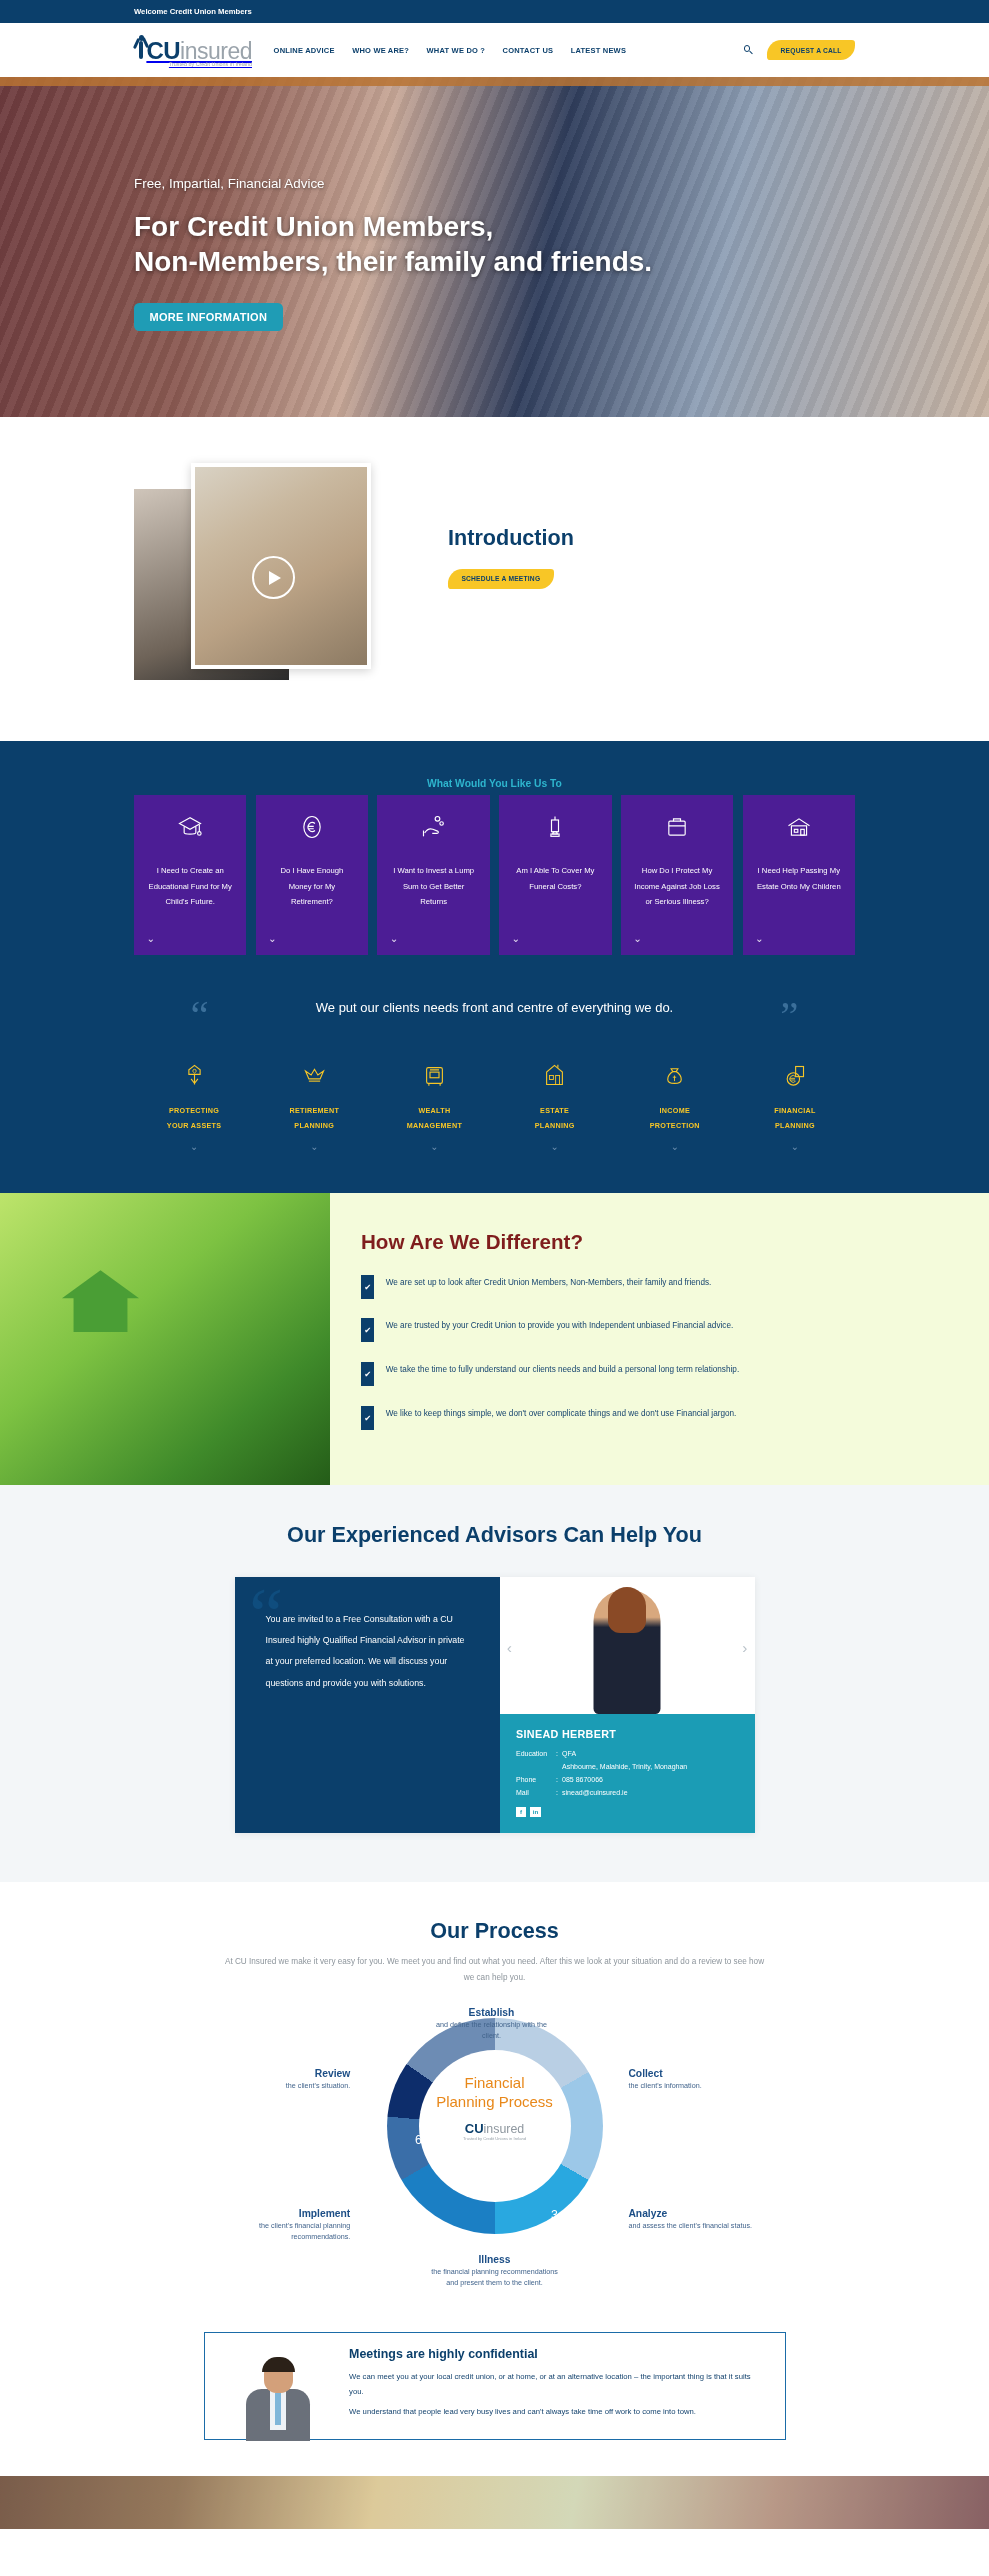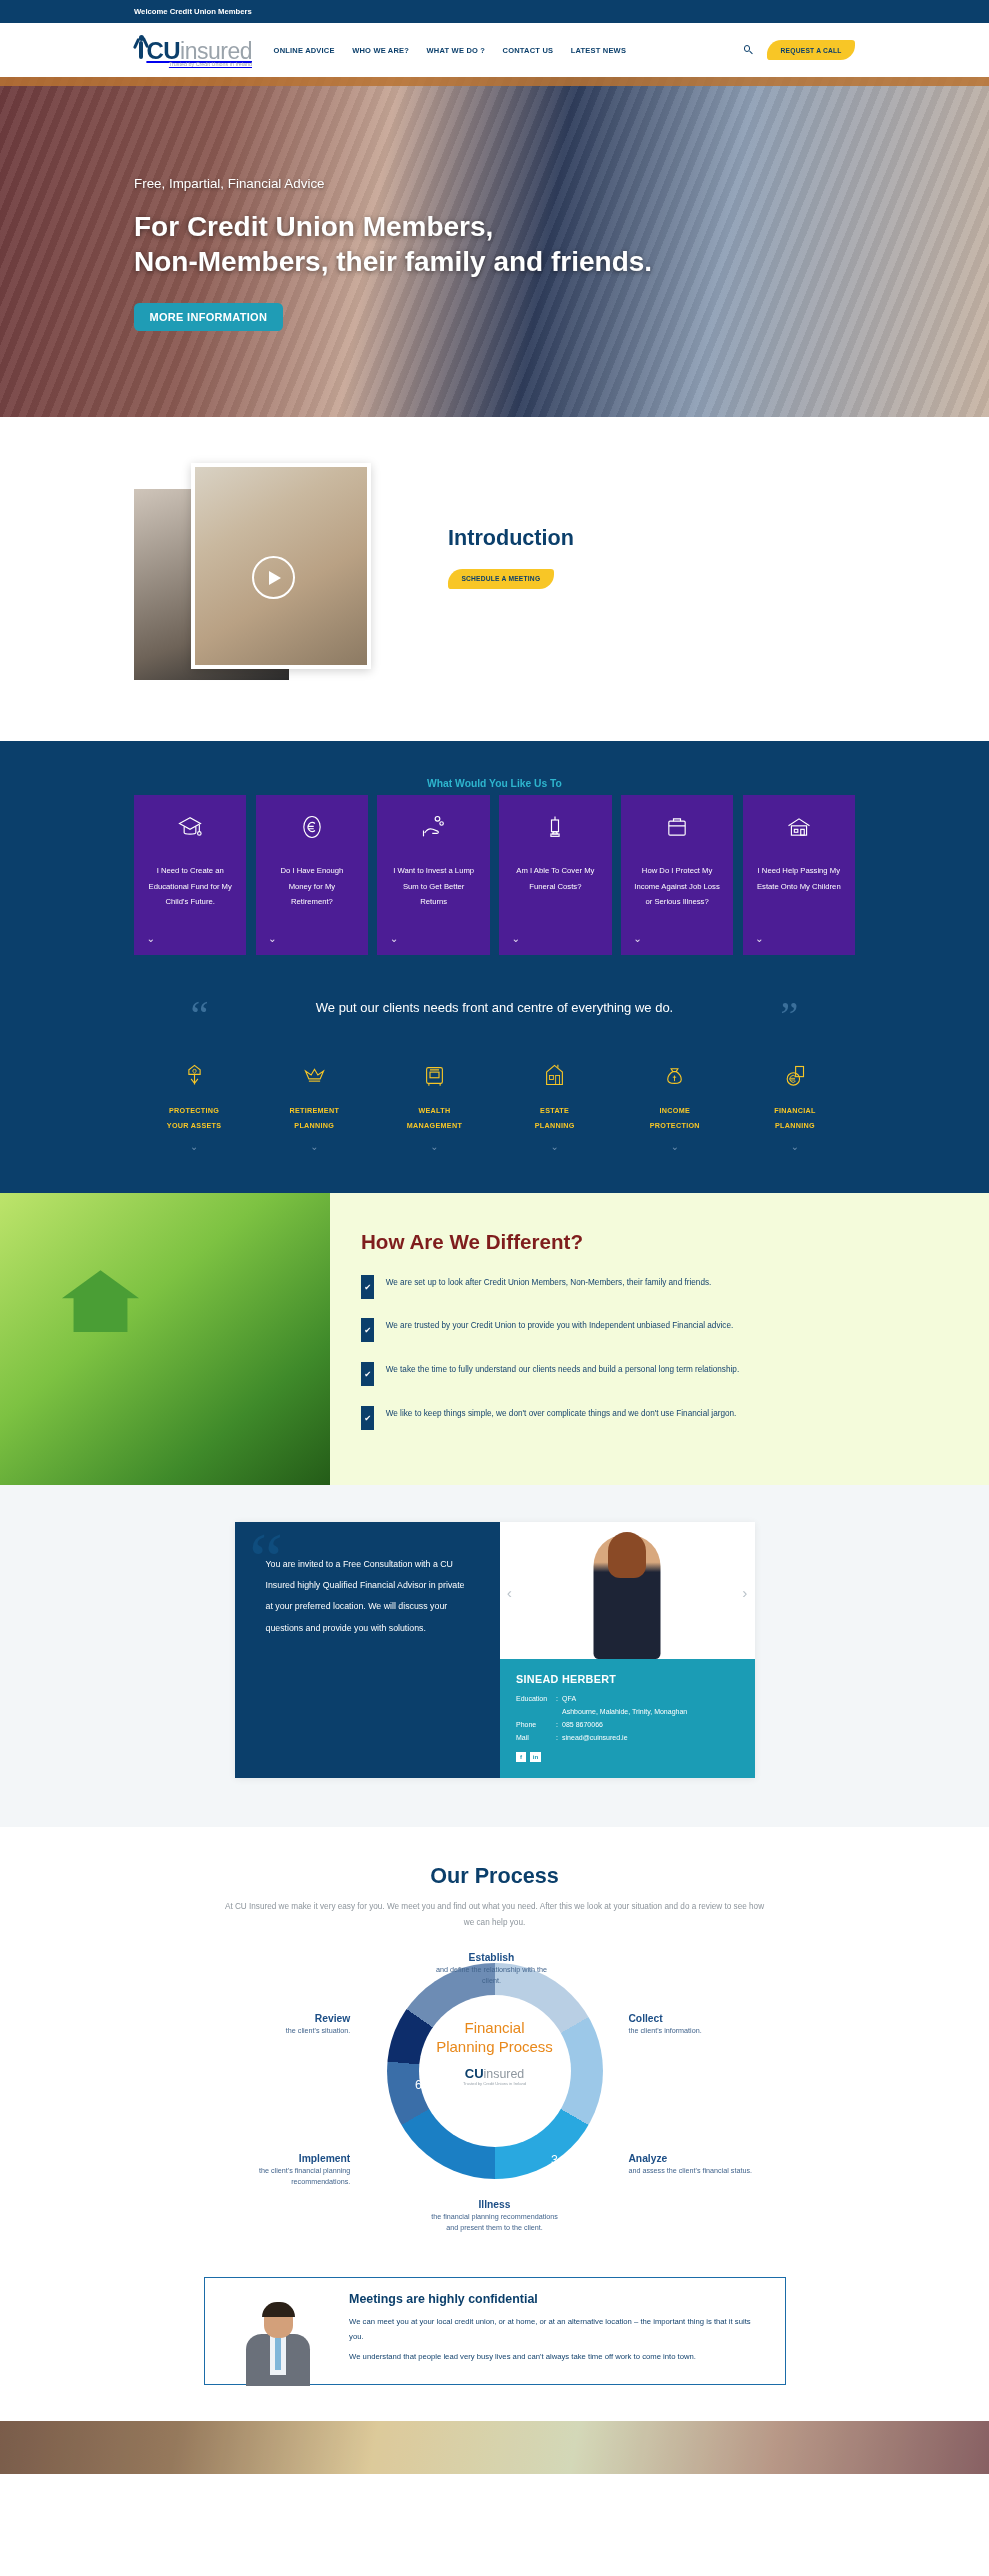--- a/index.html
+++ b/index.html
@@ -357,20 +357,21 @@
       <p>We take the time to fully understand our clients needs and build a personal long term relationship.</p>
     </div>
     <div class="dline">
       <div class="dcheck">✔</div>
       <p>We like to keep things simple, we don't over complicate things and we don't use Financial jargon.</p>
     </div>
   </div>
 </section>
 
 <section class="advisors">
+  <h2>Our Experienced Advisors Can Help You</h2>
   <div class="adv-box">
     <div class="adv-left">
       <span class="bigq">“</span>
       <p>You are invited to a Free Consultation with a CU Insured highly Qualified Financial Advisor in private at your preferred location. We will discuss your questions and provide you with solutions.</p>
     </div>
     <div class="adv-right">
       <div class="adv-photo">
         <div class="person"></div>
           <div class="hair"></div>
         <span class="adv-nav prev">‹</span>

